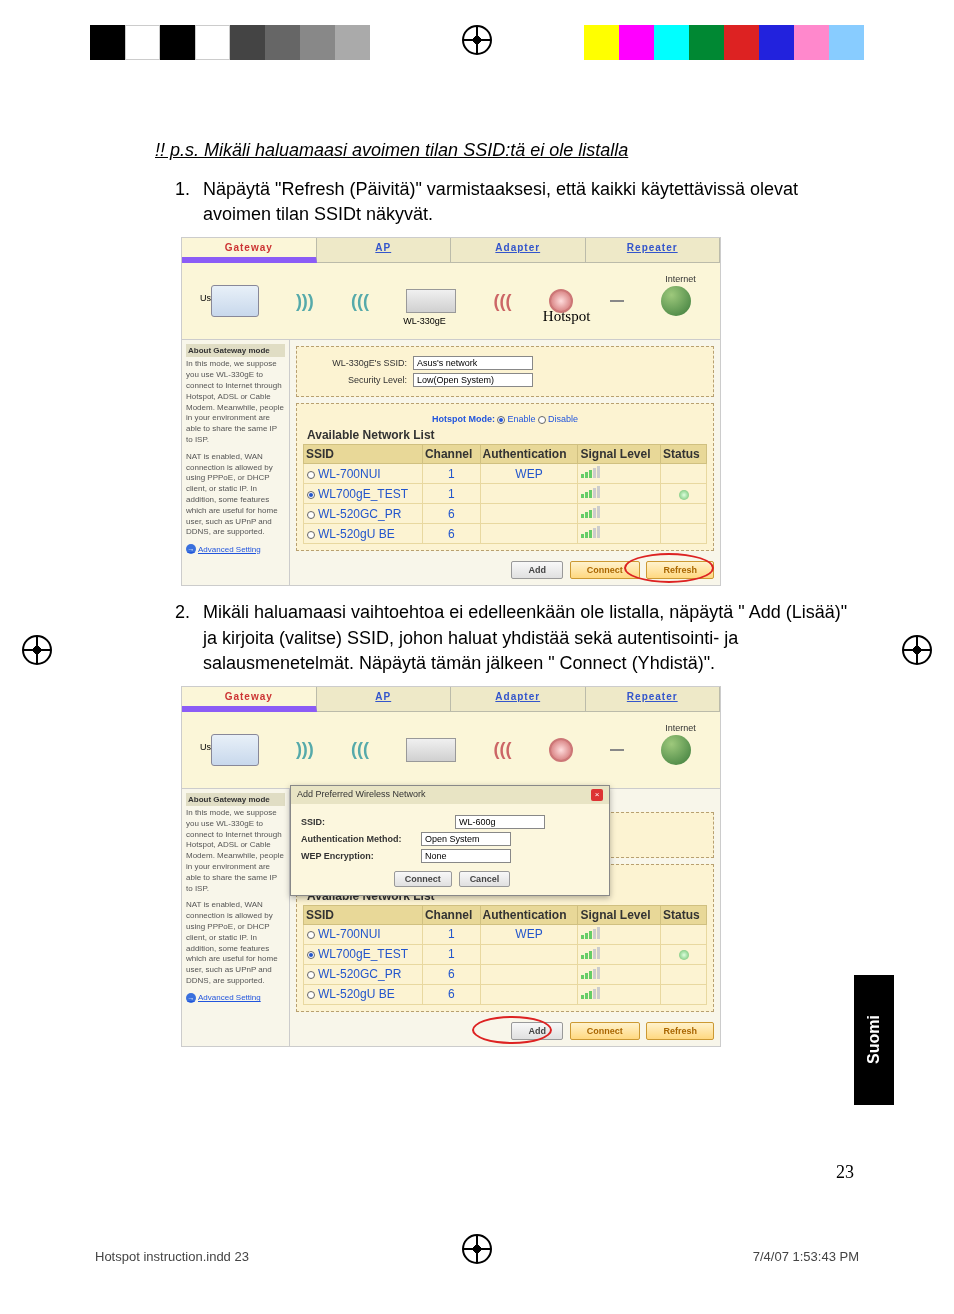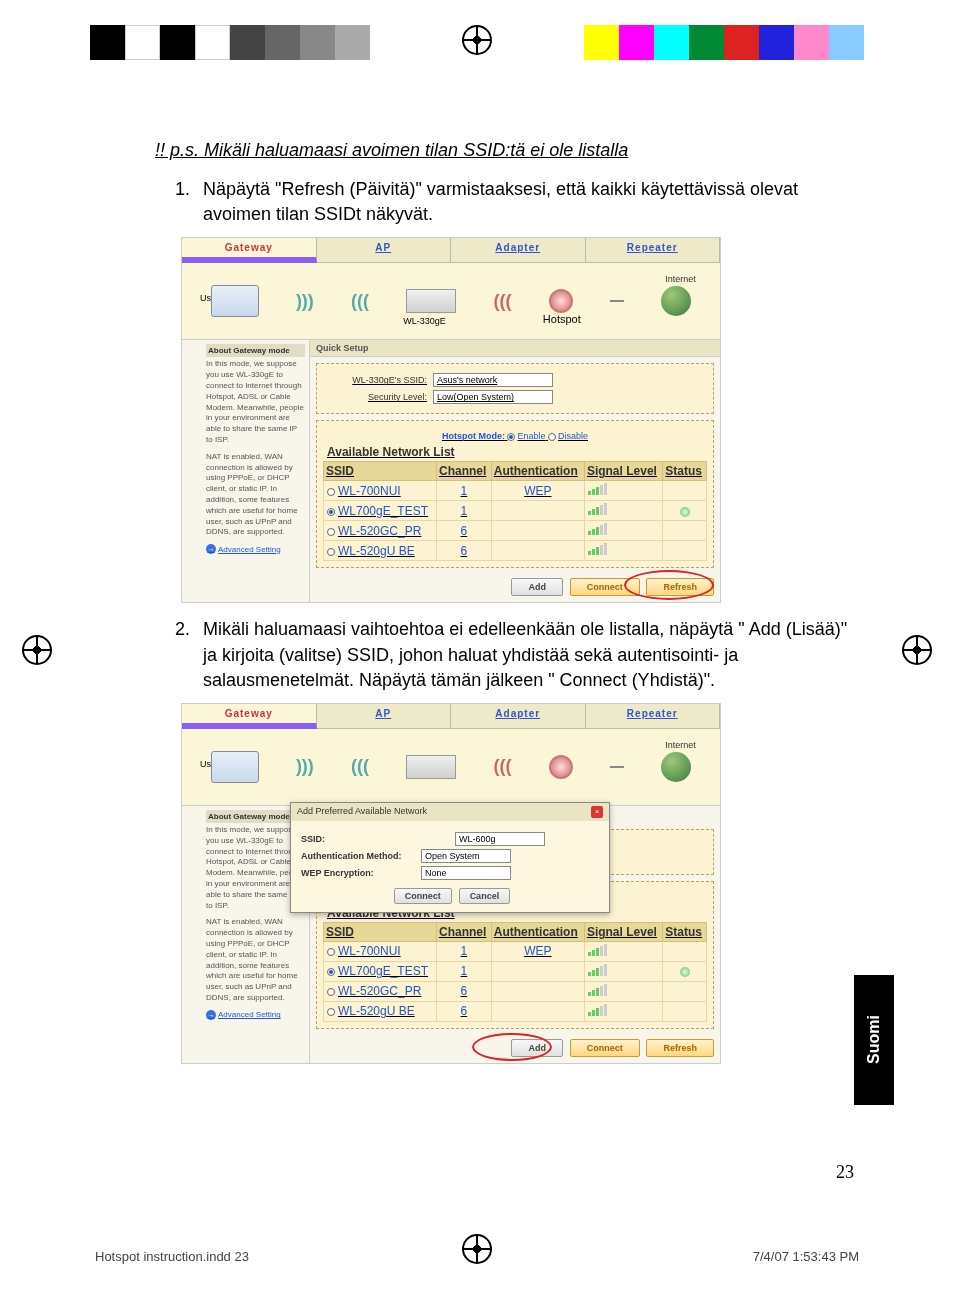--- a/index.html
+++ b/index.html
@@ -110,25 +110,25 @@
   align-items: center;
   justify-content: space-around;
   padding: 0 10px;
   position: relative;
 }
 .illust-label { position: absolute; left: 18px; top: 30px; font-size: 9px; }
 .dev-laptop { width: 48px; height: 32px; background: linear-gradient(#e8f0f8,#c8d8ec); border: 1px solid #889; border-radius: 3px; position: relative; }
 .dev-router { width: 50px; height: 24px; background: linear-gradient(#f0f0f0,#d0d0d0); border: 1px solid #999; border-radius: 0; position: relative; }
 .dev-router .label { position: absolute; bottom: -14px; left: -4px; font-size: 9px; white-space: nowrap; }
 .dev-dish { width: 24px; height: 24px; border: 2px solid #c77; border-radius: 50%; background: radial-gradient(circle,#fdd,#c66); position: relative; }
-.dev-dish .label { position: absolute; bottom: -14px; left: -8px; font-size: 11px; }
+.dev-dish .label { position: absolute; bottom: -14px; left: -8px; font-size: 15px; font-family: Liberation Serif, serif; }
 .dev-globe { width: 30px; height: 30px; border-radius: 50%; background: radial-gradient(circle at 35% 30%, #9ec97c, #3a7a3a); position: relative; }
 .dev-globe .label { position: absolute; top: -12px; left: 4px; font-size: 9px; color: #333; }
 .waves { color: #5aa; font-size: 18px; font-weight: bold; }
-.panel-body { display: flex; background: #f8f6ea; border-top: 1px solid #ccc; padding-left: 20px; }
+.panel-body { display: flex; background: #f8f6ea; border-top: 1px solid #ccc; }
 .sidebar {
   width: 108px;
   padding: 4px;
   font-size: 8px;
   color: #555;
   border-right: 1px solid #ccc;
 }
 .sidebar-title {
   background: #e0ddc4;
   padding: 2px;
@@ -157,21 +157,20 @@
   font-weight: bold;
   color: #555;
   border-bottom: 1px solid #ccc;
   font-size: 9px;
 }
 .box {
   margin: 6px;
   border: 1px dashed #b8a070;
   padding: 6px;
   background: #fcf3d2;
-  text-decoration: underline;
 }
 .field-row { display: flex; align-items: center; margin: 3px 0; font-size: 9px; }
 .field-row .fl { width: 110px; text-align: right; padding-right: 6px; color: #333; }
 .field-row .fi { border: 1px solid #888; background: #fff; padding: 1px 3px; font-size: 9px; height: 14px; width: 120px; }
 .hotspot-mode { text-align: center; color: #2255dd; font-size: 9px; margin: 4px 0; }
 .hotspot-mode .rad { display: inline-block; width: 8px; height: 8px; border: 1px solid #666; border-radius: 50%; background: #fff; vertical-align: middle; margin-right: 2px; position: relative; }
 .hotspot-mode .rad.sel::after { content:""; position:absolute; left:1px; top:1px; width:4px; height:4px; border-radius:50%; background:#2255dd; }
 .avail-title { font-weight: bold; font-size: 12px; margin: 2px 0 2px 4px; color: #333; }
 .net-table { width: 100%; border-collapse: collapse; font-size: 12px; }
 .net-table th {
@@ -340,21 +339,20 @@
         </div>
     </div>
     <div class="panel-body">
       <div class="sidebar">
         <div class="sidebar-title">About Gateway mode</div>
         <p>In this mode, we suppose you use WL-330gE to connect to Internet through Hotspot, ADSL or Cable Modem. Meanwhile, people in your environment are able to share the same IP to ISP.</p>
         <p>NAT is enabled, WAN connection is allowed by using PPPoE, or DHCP client, or static IP. In addition, some features which are useful for home user, such as UPnP and DDNS, are supported.</p>
         <span class="adv-link">Advanced Setting</span>
       </div>
       <div class="main-area">
-        <div class="qs-title">Quick Setup</div>
         <div class="box">
           <div class="field-row">
             <span class="fl">WL-330gE's SSID:</span>
             <input class="fi" value="Asus's network" style="">
           </div>
           <div class="field-row">
             <span class="fl">Security Level:</span>
             <input class="fi" value="Low(Open System)" style="">
           </div>
         </div>
@@ -552,21 +550,21 @@
         <div class="btn-row">
           <span class="btn plain">Add</span>
           <span class="btn">Connect</span>
           <span class="btn">Refresh</span>
         </div>
       </div>
     </div>
 
     <div class="dialog-overlay">
       <div class="dialog-title">
-        <span>Add Preferred Available Network</span>
+        <span>Add Preferred Wireless Network</span>
         <span class="x">×</span>
       </div>
       <div class="dialog-body">
         <div class="field-row">
           <span class="fl" style="width:120px;text-align:left;font-weight:bold">SSID:</span>
           <input class="fi" style="width: 90px; margin-left: 34px;" value="WL-600g">
         </div>
         <div class="field-row">
           <span class="fl" style="width:120px;text-align:left;font-weight:bold">Authentication Method:</span>
           <input class="fi" style="width: 90px;" value="Open System">

